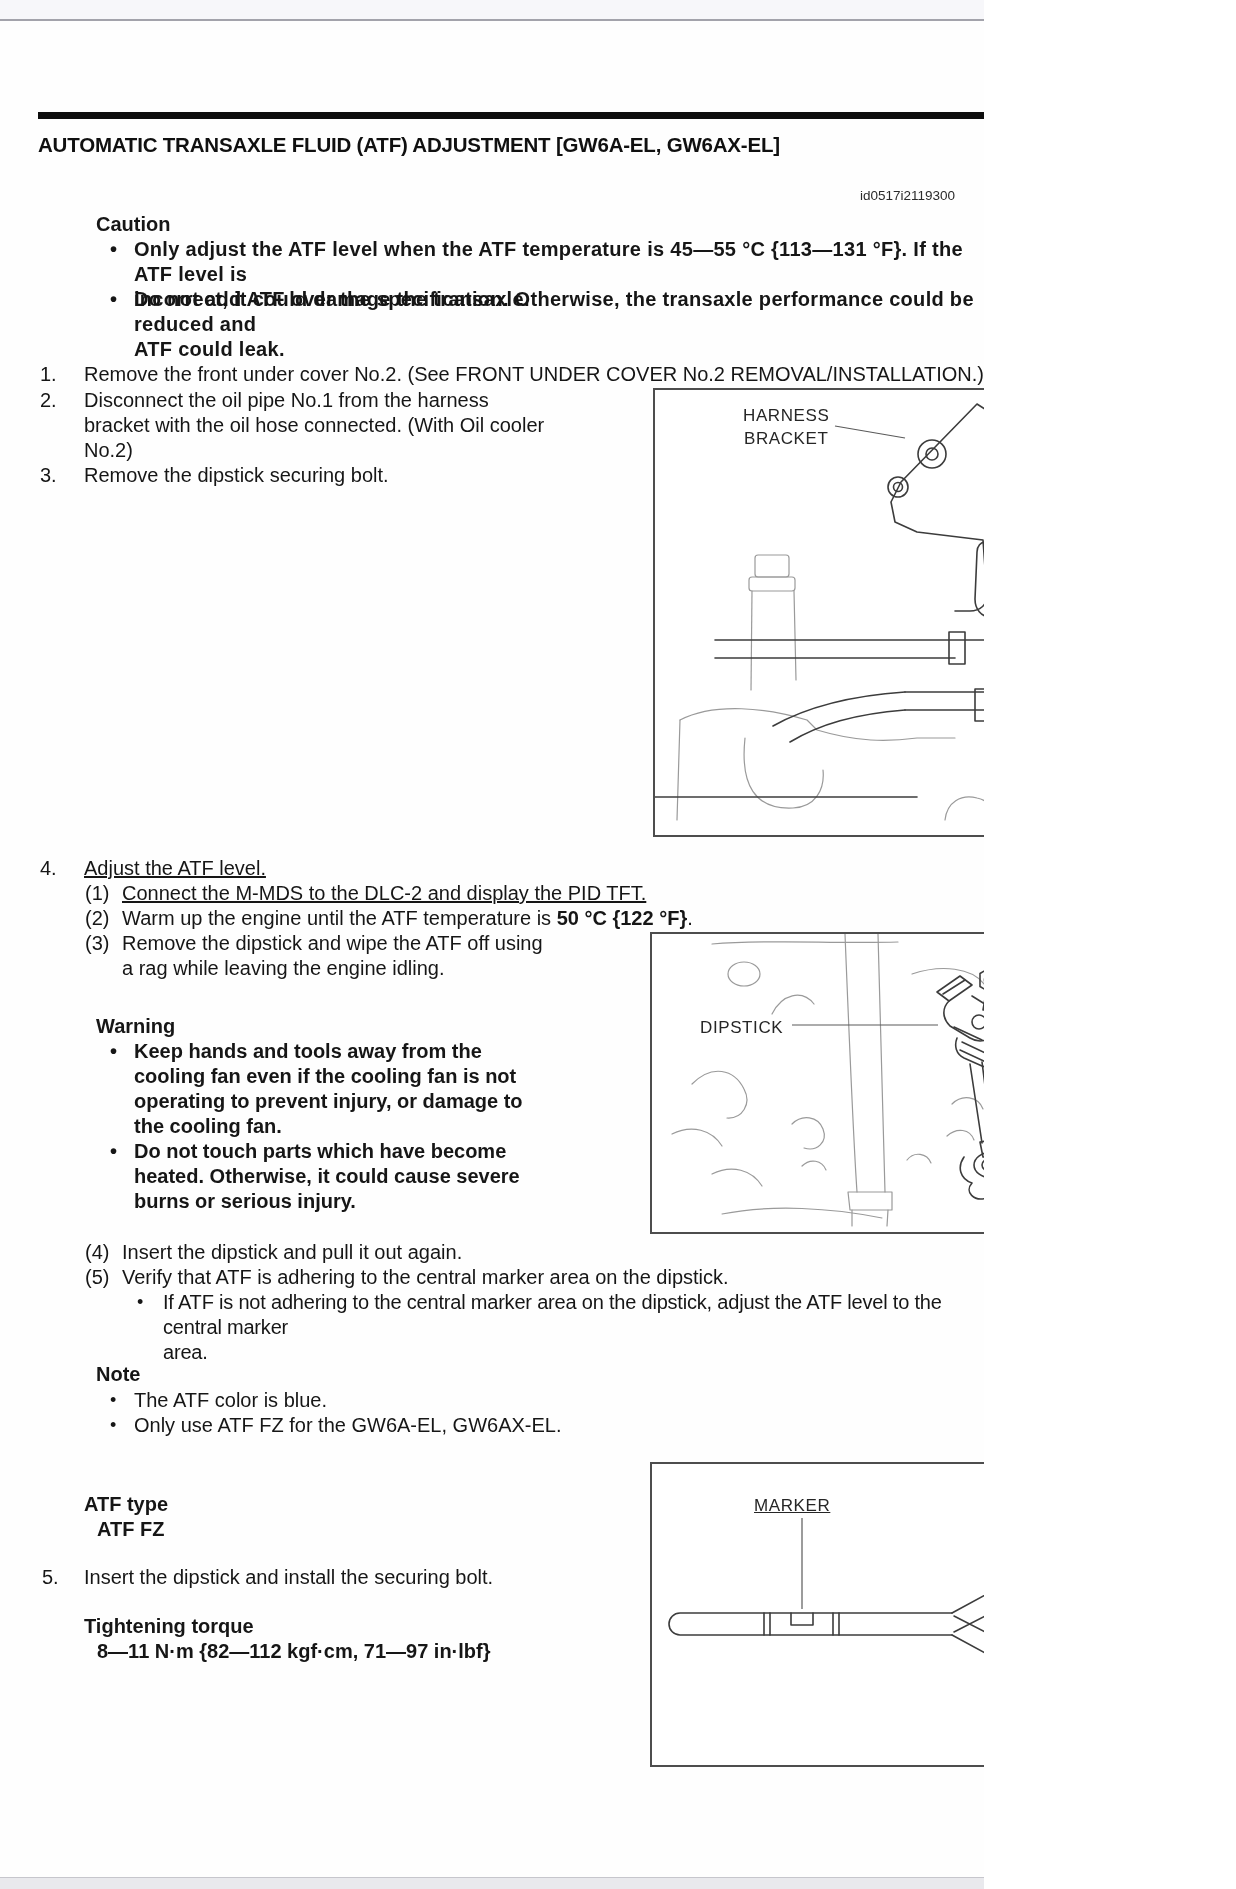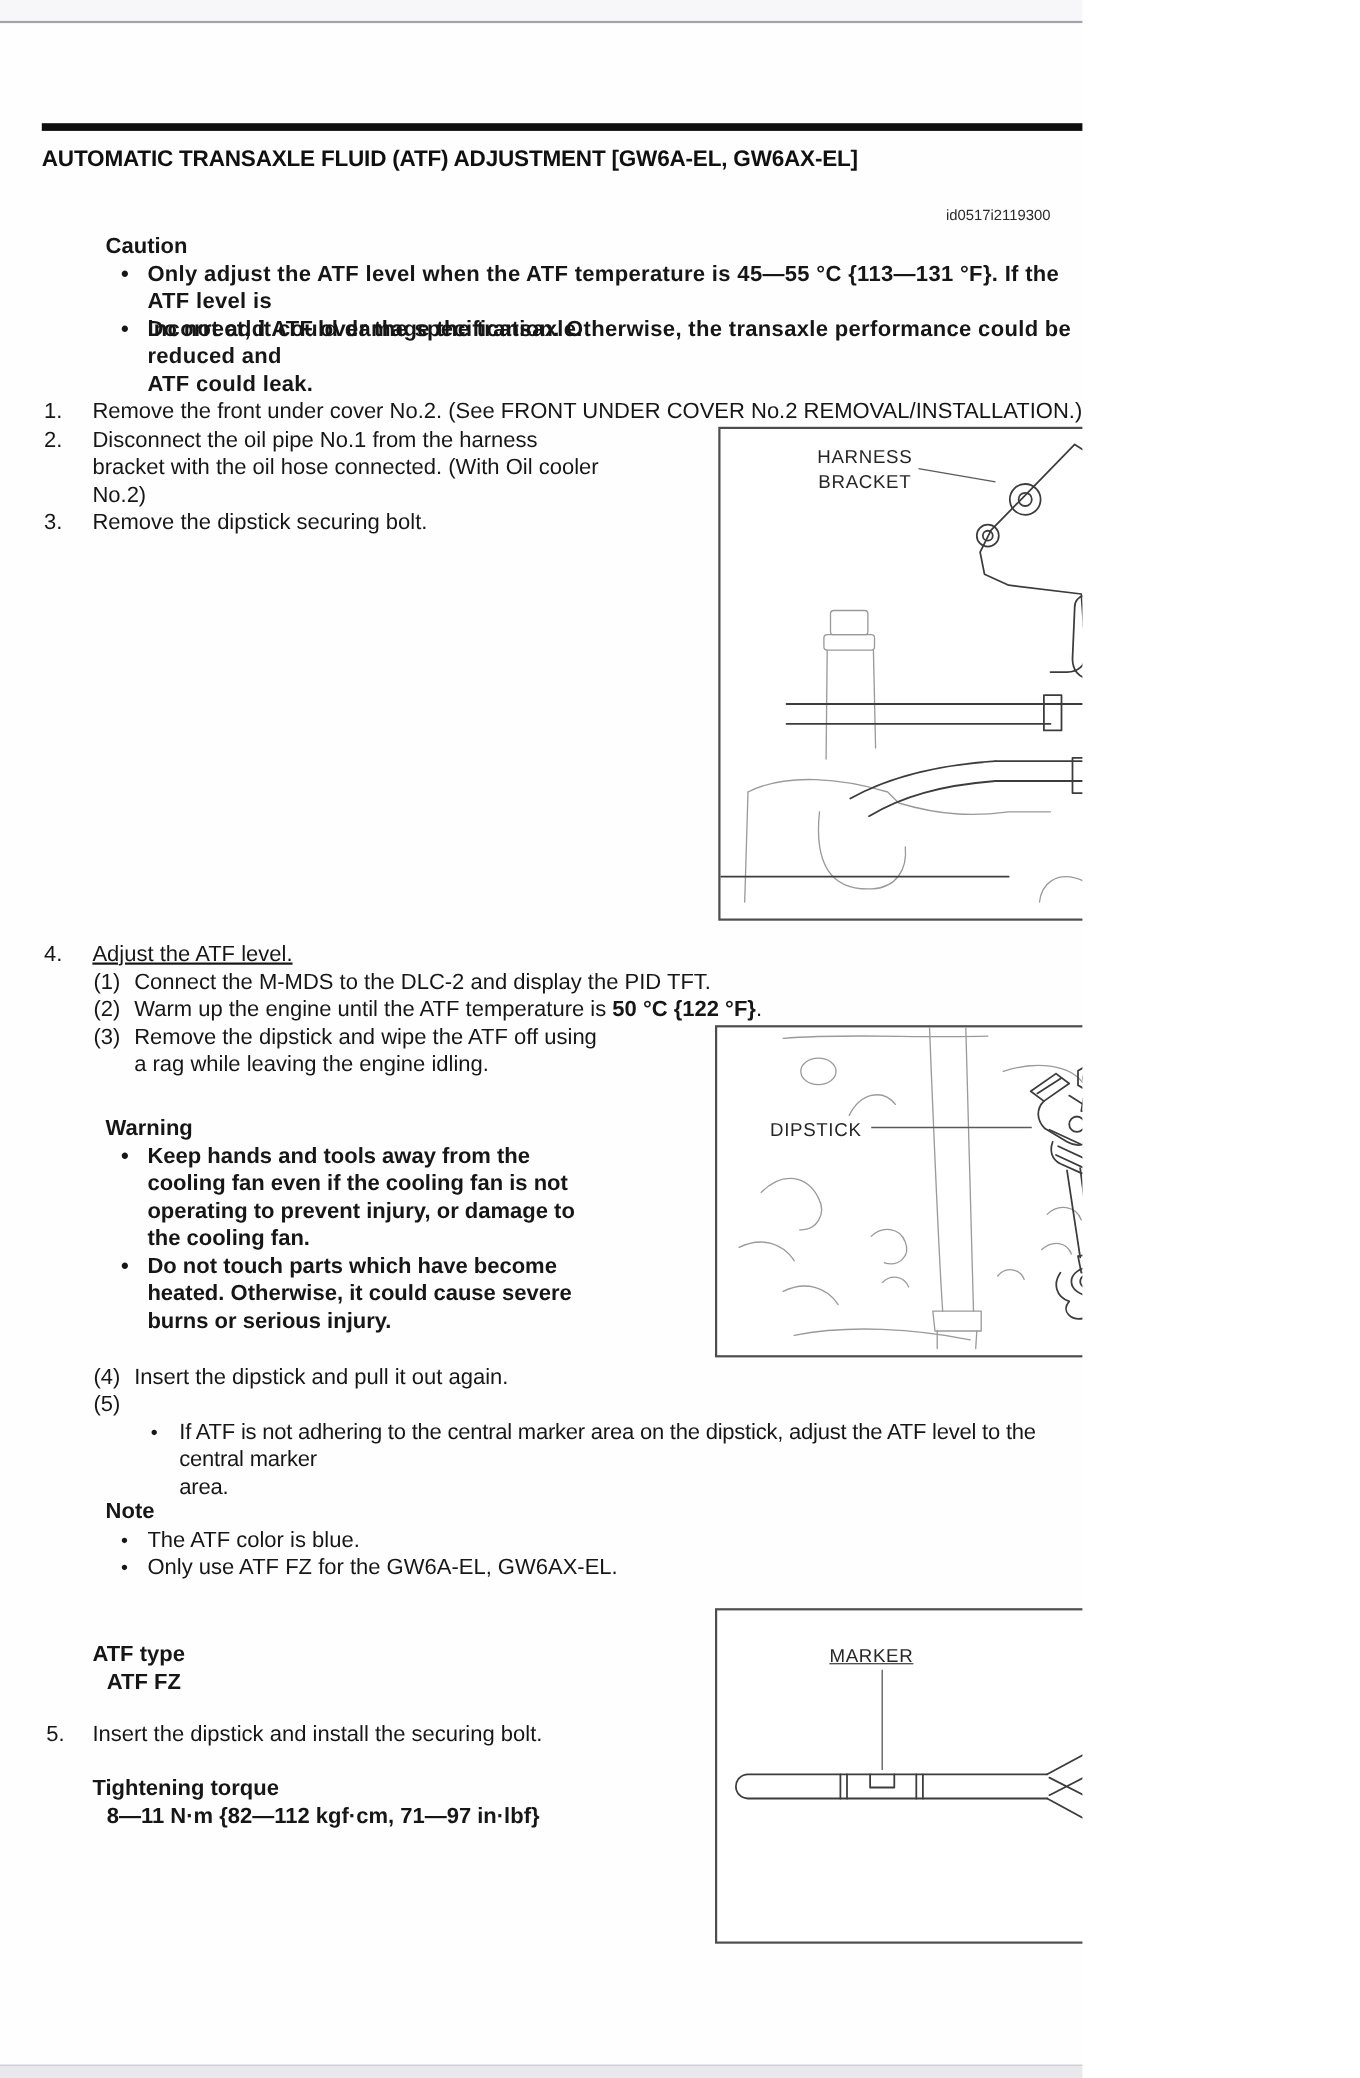--- a/index.html
+++ b/index.html
@@ -122,21 +122,21 @@
     <div class="abs figlabel" style="left:88px;top:14px;text-align:center;">HARNESS
 BRACKET</div>
     <div class="abs figlabel" style="left:345px;top:418px;">BOLT</div>
   </div>
   <div class="abs cap" style="left:653px;top:838px;width:554px;">ac5wzw00003744</div>
 
   <div class="abs t" style="left:40px;top:856px;">4.</div>
   <div class="abs t" style="left:84px;top:856px;text-decoration:underline;">Adjust the ATF level.</div>
 
   <div class="abs t" style="left:85px;top:881px;">(1)</div>
-  <div class="abs t" style="left:122px;top:881px;">Connect the M-MDS to the DLC-2 and display the PID TFT.</div>
+  <div class="abs t" style="left:122px;top:881px;text-decoration:underline;">Connect the M-MDS to the DLC-2 and display the PID TFT.</div>
 
   <div class="abs t" style="left:85px;top:906px;">(2)</div>
   <div class="abs t" style="left:122px;top:906px;white-space:normal;"><span>Warm up the engine until the ATF temperature is </span><span class="b">50 °C {122 °F}</span><span>.</span></div>
 
   <div class="abs t" style="left:85px;top:931px;">(3)</div>
   <div class="abs t" style="left:122px;top:931px;">Remove the dipstick and wipe the ATF off using
 a rag while leaving the engine idling.</div>
 
   <div class="abs t b" style="left:96px;top:1014px;">Warning</div>
   <div class="abs t b" style="left:110px;top:1039px;">•</div>
@@ -209,20 +209,21 @@
       </g>
     </svg>
     <div class="abs figlabel" style="left:48px;top:82px;">DIPSTICK</div>
     <div class="abs figlabel" style="left:453px;top:36px;">BOLT</div>
   </div>
   <div class="abs cap" style="left:650px;top:1234px;width:555px;">ac5wzw00003608</div>
 
   <div class="abs t" style="left:85px;top:1240px;">(4)</div>
   <div class="abs t" style="left:122px;top:1240px;">Insert the dipstick and pull it out again.</div>
   <div class="abs t" style="left:85px;top:1265px;">(5)</div>
+  <div class="abs t" style="left:122px;top:1265px;">Verify that ATF is adhering to the central marker area on the dipstick.</div>
   <div class="abs t" style="left:137px;top:1290px;font-size:18px;">•</div>
   <div class="abs t cond" style="left:163px;top:1290px;">If ATF is not adhering to the central marker area on the dipstick, adjust the ATF level to the central marker
 area.</div>
 
   <div class="abs t b" style="left:96px;top:1362px;">Note</div>
   <div class="abs t" style="left:110px;top:1388px;font-size:18px;">•</div>
   <div class="abs t" style="left:134px;top:1388px;">The ATF color is blue.</div>
   <div class="abs t" style="left:110px;top:1413px;font-size:18px;">•</div>
   <div class="abs t" style="left:134px;top:1413px;">Only use ATF FZ for the GW6A-EL, GW6AX-EL.</div>
 

